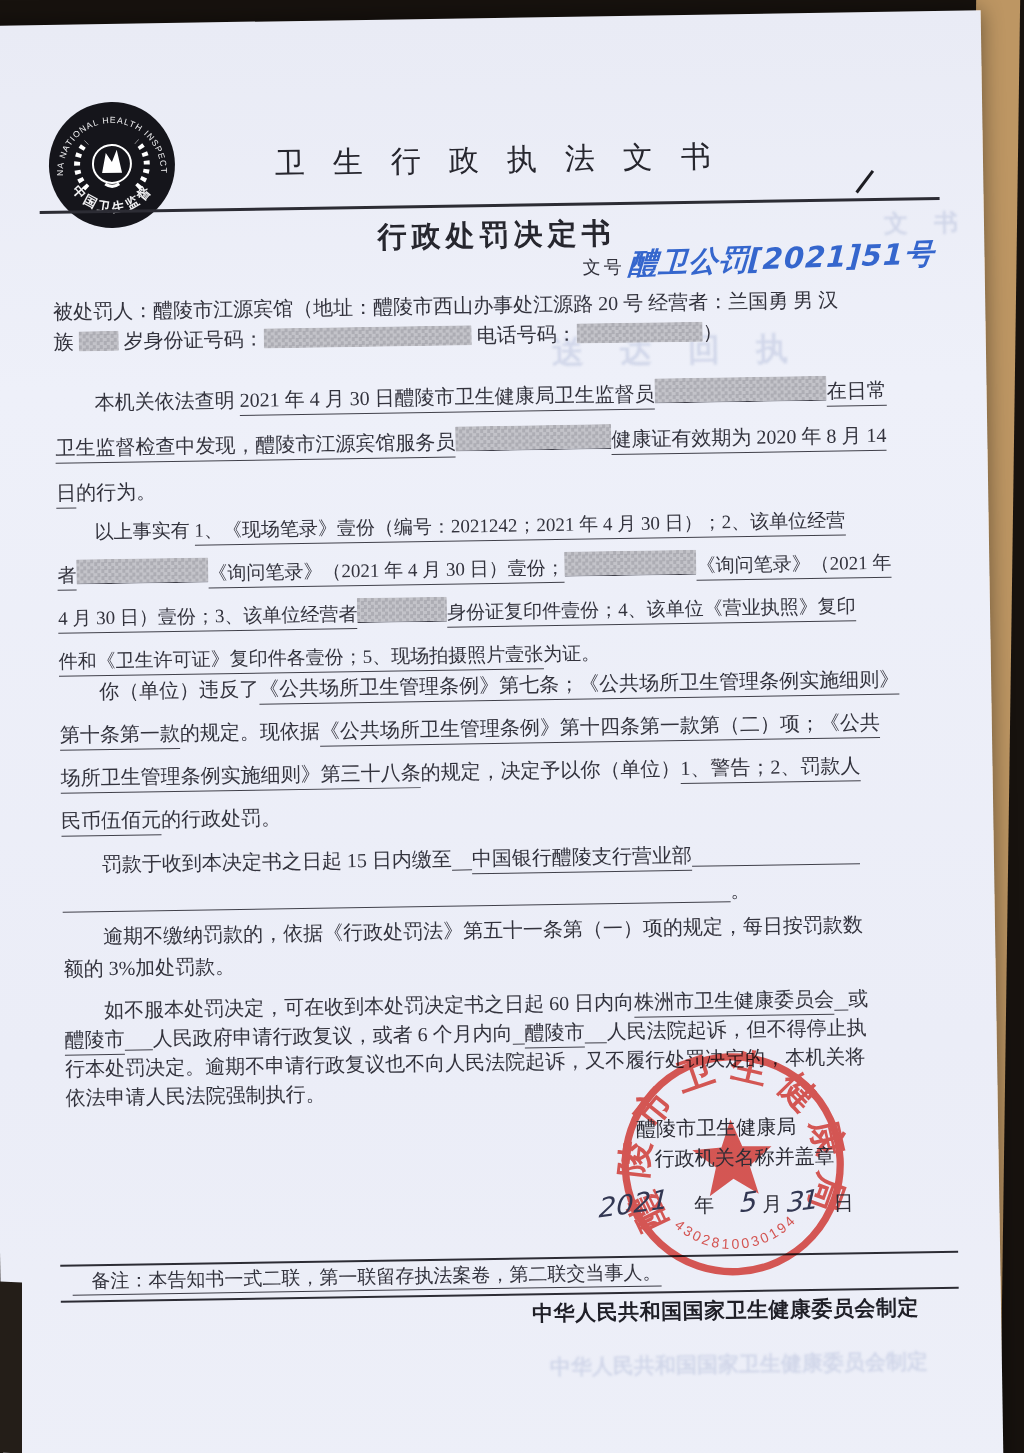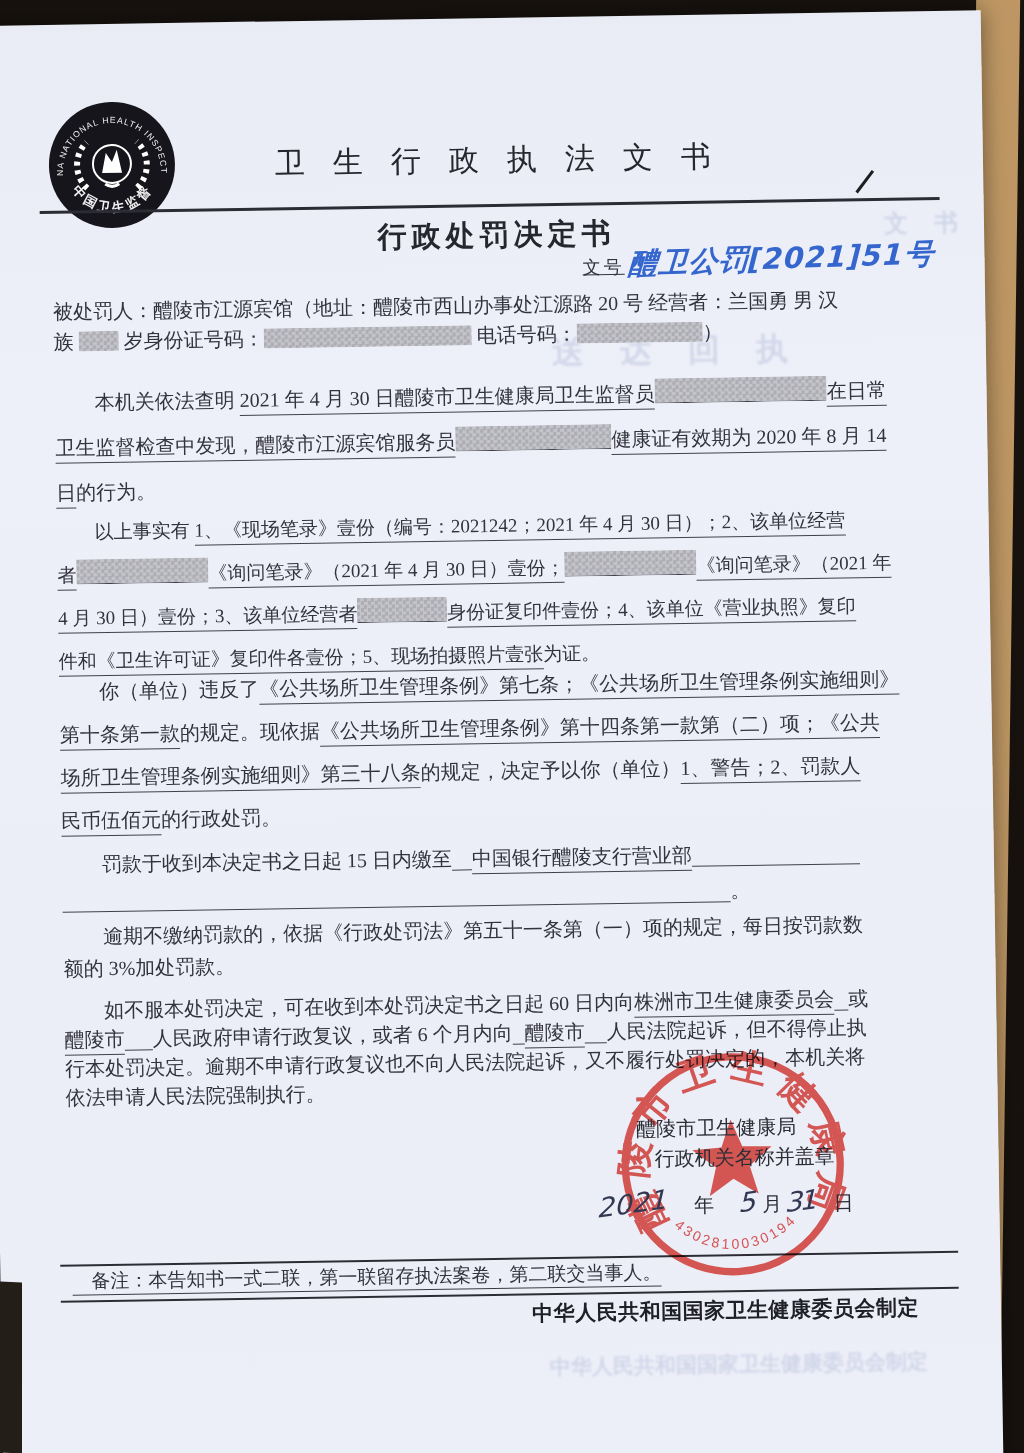--- a/index.html
+++ b/index.html
@@ -29,21 +29,21 @@
           background-size:7px 7px;}
   .blank{display:inline-block;height:16px;vertical-align:-5px;
          border-bottom:1.6px solid #40404a;}
 
   .series-title{position:absolute;left:190px;top:122px;width:640px;text-align:center;
     font-size:30px;color:#26262e;letter-spacing:28px;text-indent:28px;font-weight:500;}
   .rule{position:absolute;background:#2c2c34;}
   .doc-title{position:absolute;left:190px;top:198px;width:640px;text-align:center;
     font-size:29px;font-weight:bold;color:#26262e;letter-spacing:5px;text-indent:5px;}
   .docno-row{position:absolute;left:598px;top:226px;white-space:nowrap;}
-  .docno-label{font-size:18px;color:#33333d;vertical-align:-2px;letter-spacing:3px;text-decoration:underline;}
+  .docno-label{font-size:18px;color:#33333d;vertical-align:-2px;letter-spacing:3px;}
   .docno-value{font-size:29px;color:#3566cd;font-style:italic;letter-spacing:1px;
     display:inline-block;transform:skewX(-5deg) rotate(-1deg);font-weight:bold;
     font-family:"DejaVu Sans","Liberation Sans",sans-serif;}
 
   .agency-block{position:absolute;left:638px;top:1098px;color:#2c2c35;font-size:20px;
     line-height:30px;white-space:nowrap;z-index:4;}
   .agency-block .cap{padding-left:18px;}
   .date-row{position:absolute;left:600px;top:1172px;white-space:nowrap;z-index:5;
     font-size:20px;color:#2c2c35;}
   .hand{font-size:27px;color:#323752;font-style:italic;display:inline-block;

